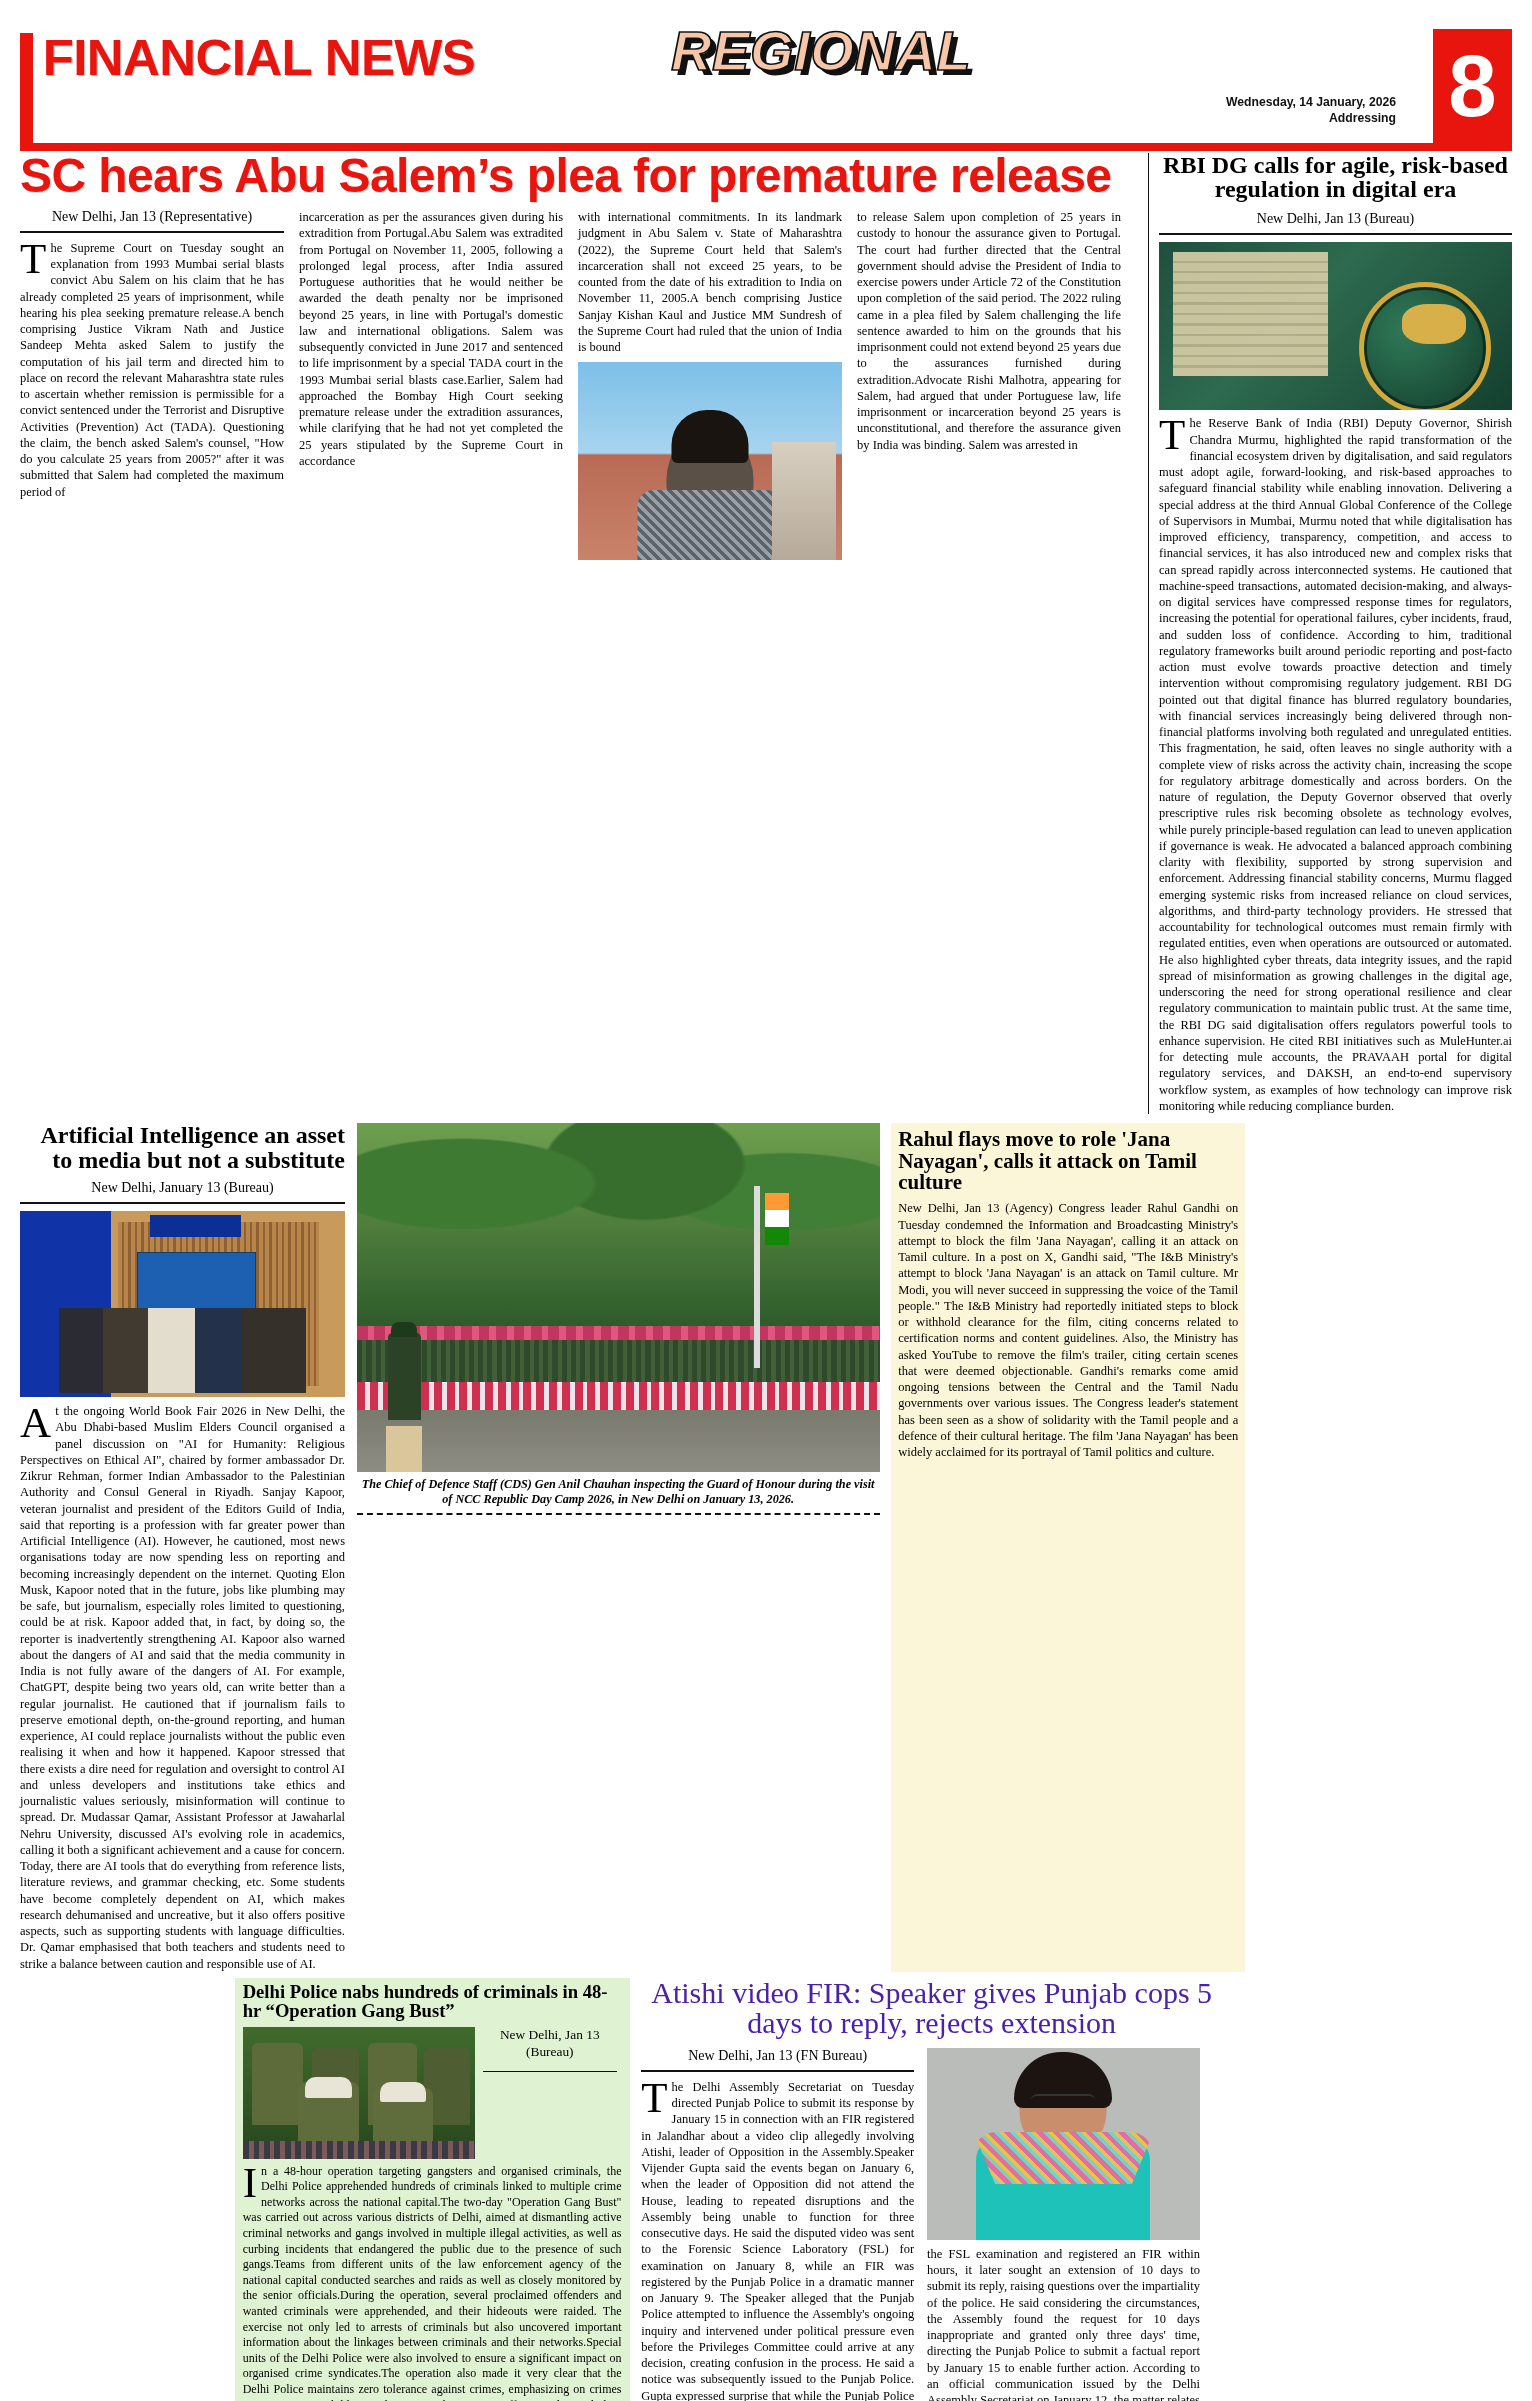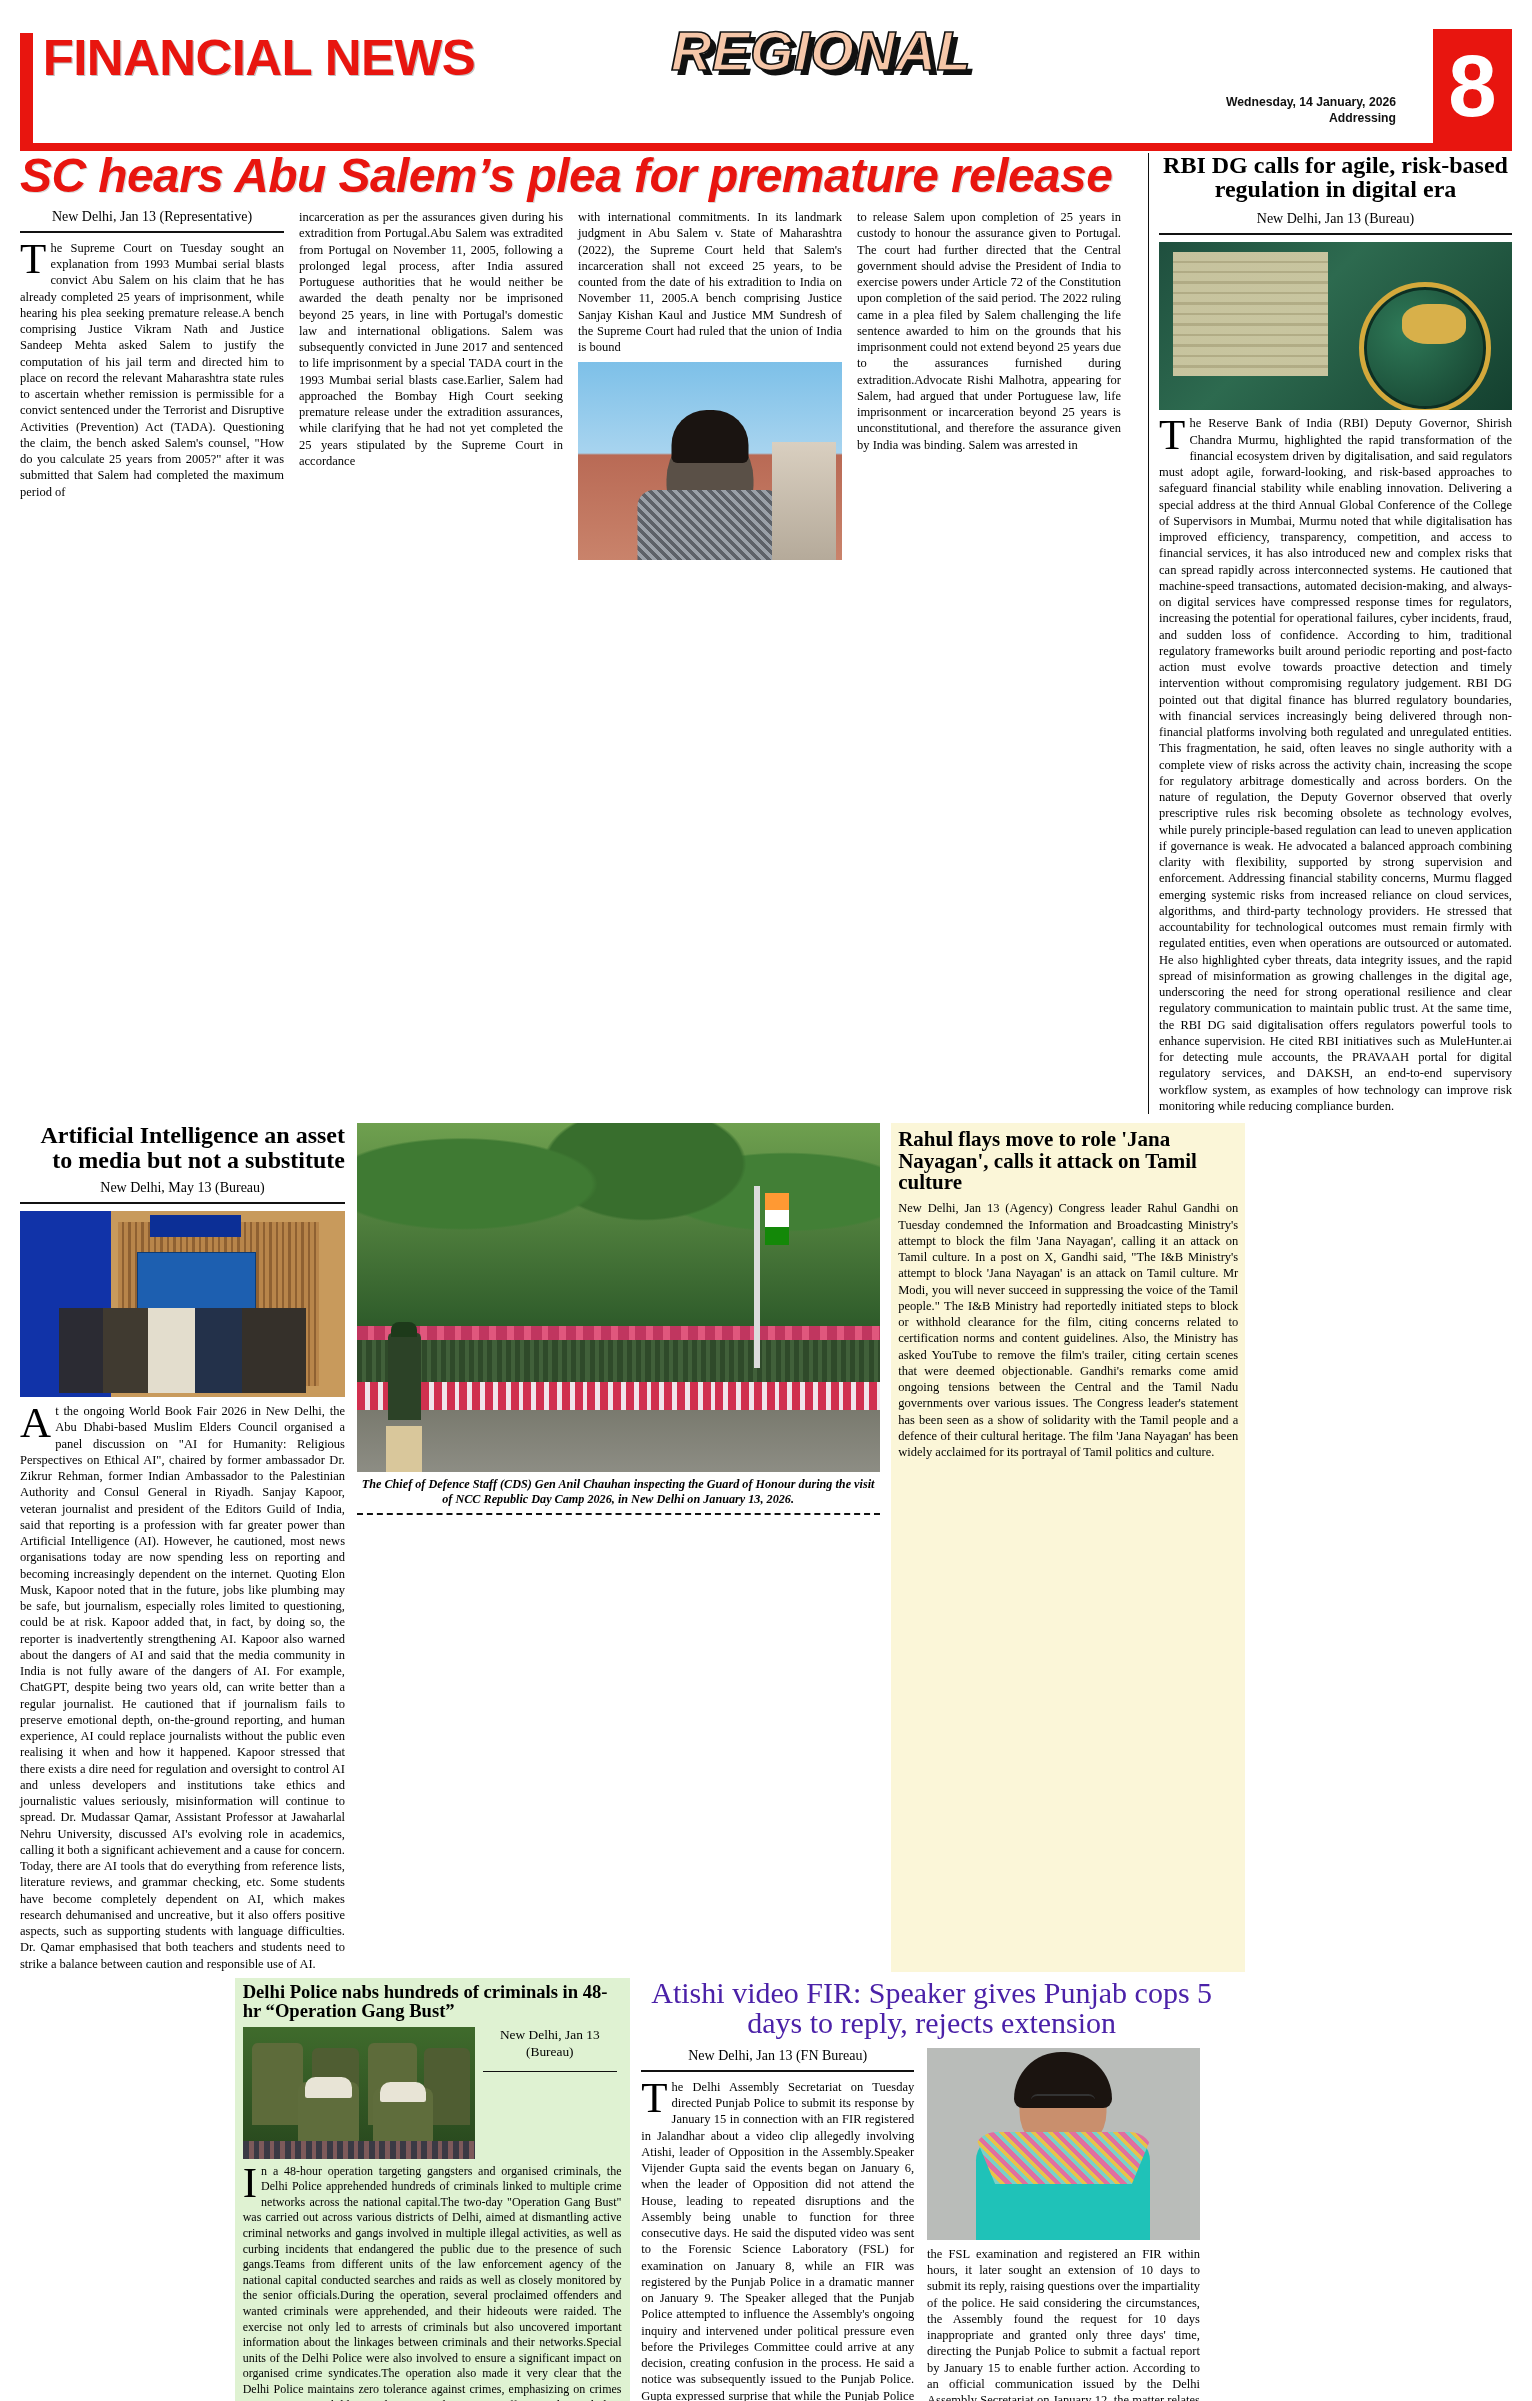--- a/index.html
+++ b/index.html
@@ -16,21 +16,21 @@
             font-style:italic;font-size:56px;letter-spacing:0.6px;color:#f6c6a8;line-height:1;
             -webkit-text-stroke:1.7px #111;text-shadow:5.2px 5.2px 0 #111;}
   .mh-date{position:absolute;right:116px;top:94px;text-align:right;font-family:"Liberation Sans",sans-serif;
             font-weight:bold;font-size:12.2px;line-height:1.35;color:#111;}
   .mh-pagebox{position:absolute;right:0;top:29px;width:79px;height:114px;background:#e8150f;}
   .mh-pagenum{position:absolute;right:0;top:29px;width:79px;height:114px;color:#fff;
             font-family:"Liberation Sans",sans-serif;font-weight:bold;font-size:87px;line-height:114px;text-align:center;}
   .mh-rule{position:absolute;left:0;right:0;top:143px;height:7.6px;background:#e8150f;}
 
   
-  .hl-red{color:#e8150f;font-family:"Liberation Sans",sans-serif;font-weight:bold;font-style:italic;
+  .hl-red{color:#e8150f;font-family:"Liberation Sans",sans-serif;font-weight:bold;
           line-height:.96;letter-spacing:-0.6px;text-shadow:1.2px 1.2px 0 rgba(160,160,160,.4);}
   .hl-serif{font-family:"Liberation Serif",serif;font-weight:bold;line-height:1.02;}
   .hl-purple{color:#4b21a8;font-family:"Liberation Serif",serif;font-weight:normal;line-height:1.0;}
   .byline{text-align:center;font-size:14px;font-family:"Liberation Serif",serif;}
   .hrule{border:0;border-top:2.3px solid #111;margin:5.8px 0 7px;}
   .hrule-thin{border:0;border-top:1.2px solid #111;margin:4.6px 0 5.8px;}
   .body-txt{font-size:12.5px;line-height:1.30;text-align:justify;font-family:"Liberation Serif",serif;
             -moz-hyphens:auto;hyphens:auto;}
   .dropcap::first-letter{float:left;font-size:43px;line-height:.74;padding:3.5px 4.1px 0 0;font-weight:normal;}
 
@@ -125,21 +125,21 @@
       </div>
       <div class="body-txt dropcap" style="margin-top:5.8px;text-align:justify;">The Reserve Bank of India (RBI) Deputy Governor, Shirish Chandra Murmu, highlighted the rapid transformation of the financial ecosystem driven by digitalisation, and said regulators must adopt agile, forward-looking, and risk-based approaches to safeguard financial stability while enabling innovation. Delivering a special address at the third Annual Global Conference of the College of Supervisors in Mumbai, Murmu noted that while digitalisation has improved efficiency, transparency, competition, and access to financial services, it has also introduced new and complex risks that can spread rapidly across interconnected systems. He cautioned that machine-speed transactions, automated decision-making, and always-on digital services have compressed response times for regulators, increasing the potential for operational failures, cyber incidents, fraud, and sudden loss of confidence. According to him, traditional regulatory frameworks built around periodic reporting and post-facto action must evolve towards proactive detection and timely intervention without compromising regulatory judgement.
 RBI DG pointed out that digital finance has blurred regulatory boundaries, with financial services increasingly being delivered through non-financial platforms involving both regulated and unregulated entities. This fragmentation, he said, often leaves no single authority with a complete view of risks across the activity chain, increasing the scope for regulatory arbitrage domestically and across borders. On the nature of regulation, the Deputy Governor observed that overly prescriptive rules risk becoming obsolete as technology evolves, while purely principle-based regulation can lead to uneven application if governance is weak. He advocated a balanced approach combining clarity with flexibility, supported by strong supervision and enforcement. Addressing financial stability concerns, Murmu flagged emerging systemic risks from increased reliance on cloud services, algorithms, and third-party technology providers. He stressed that accountability for technological outcomes must remain firmly with regulated entities, even when operations are outsourced or automated. He also highlighted cyber threats, data integrity issues, and the rapid spread of misinformation as growing challenges in the digital age, underscoring the need for strong operational resilience and clear regulatory communication to maintain public trust. At the same time, the RBI DG said digitalisation offers regulators powerful tools to enhance supervision. He cited RBI initiatives such as MuleHunter.ai for detecting mule accounts, the PRAVAAH portal for digital regulatory services, and DAKSH, an end-to-end supervisory workflow system, as examples of how technology can improve risk monitoring while reducing compliance burden.</div>
     </div>
   </div>
 
   <div class="sec2">
 
     <div class="sec2-a">
       <div class="hl-serif" style="font-size:24px;text-align:right;">Artificial Intelligence an asset to media but not a substitute</div>
-      <div class="byline" style="margin-top:8.1px;">New Delhi, May 13 (Bureau)</div>
+      <div class="byline" style="margin-top:8.1px;">New Delhi, January 13 (Bureau)</div>
       <hr class="hrule">
       <div class="ph" style="height:186px;background:linear-gradient(90deg,#1133a8 0 28%,#c89a5c 28% 100%);">
         <div style="position:absolute;left:30%;top:6%;width:62%;height:88%;
                     background:repeating-linear-gradient(90deg,#b8854a 0 4.1px,#8f6132 4.1px 6.4px);"></div>
         <div style="position:absolute;left:36%;top:22%;width:36%;height:30%;background:#1d5fb0;border:1.7px solid #0e3c74;"></div>
         <div style="position:absolute;left:12%;bottom:2%;width:76%;height:46%;
                     background:linear-gradient(90deg,#2b2b33 0 18%,#403a30 18% 36%,#e3ddcd 36% 55%,#23314a 55% 74%,#35302a 74% 100%);"></div>
         <div style="position:absolute;left:40%;top:2%;width:28%;height:12%;background:#0c2f96;color:#fff;
                     font:bold 10.5px 'Liberation Sans',sans-serif;"></div>
       </div>

